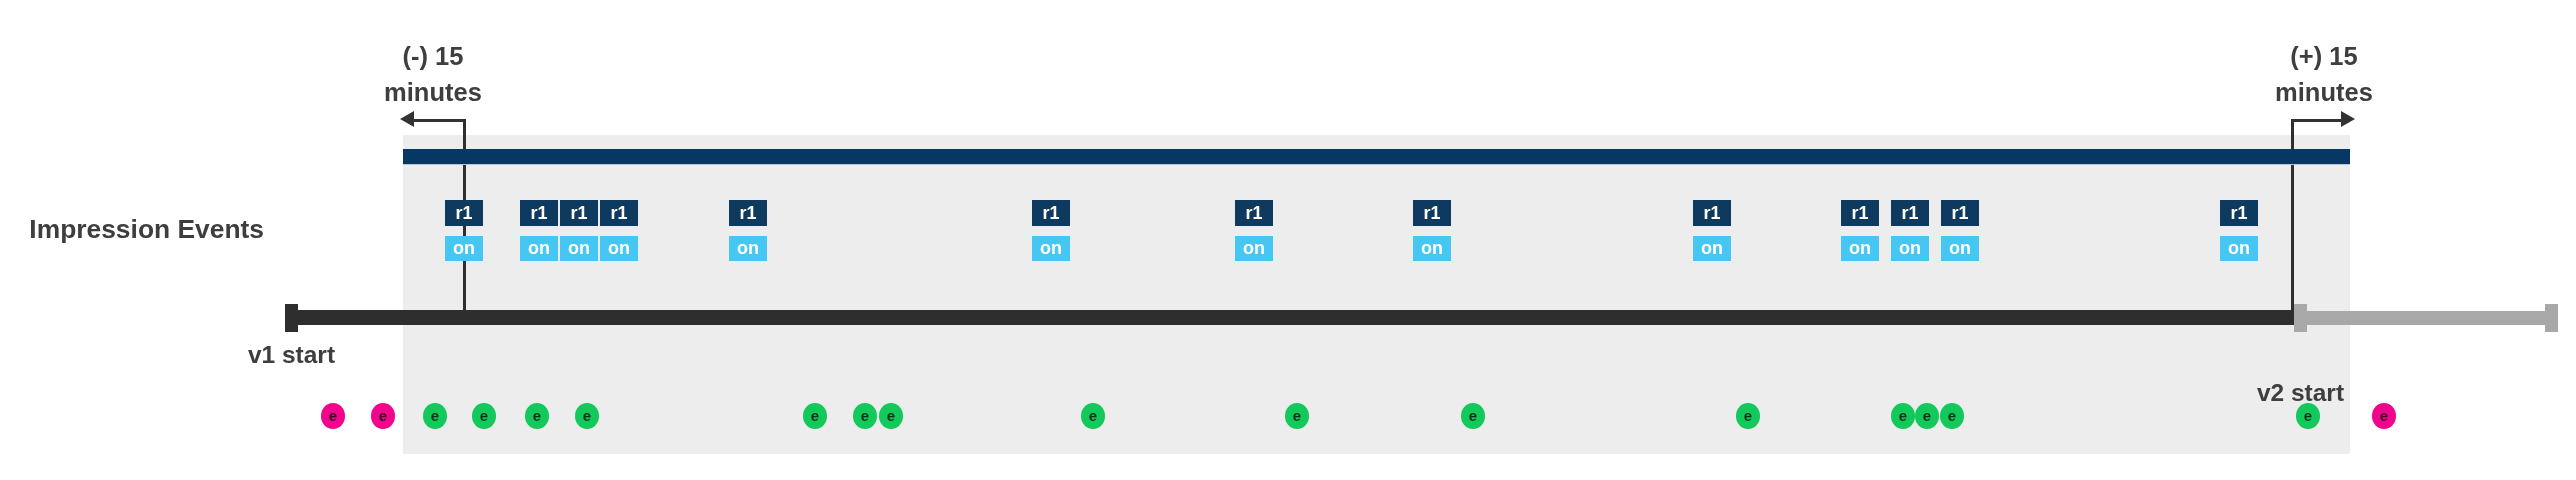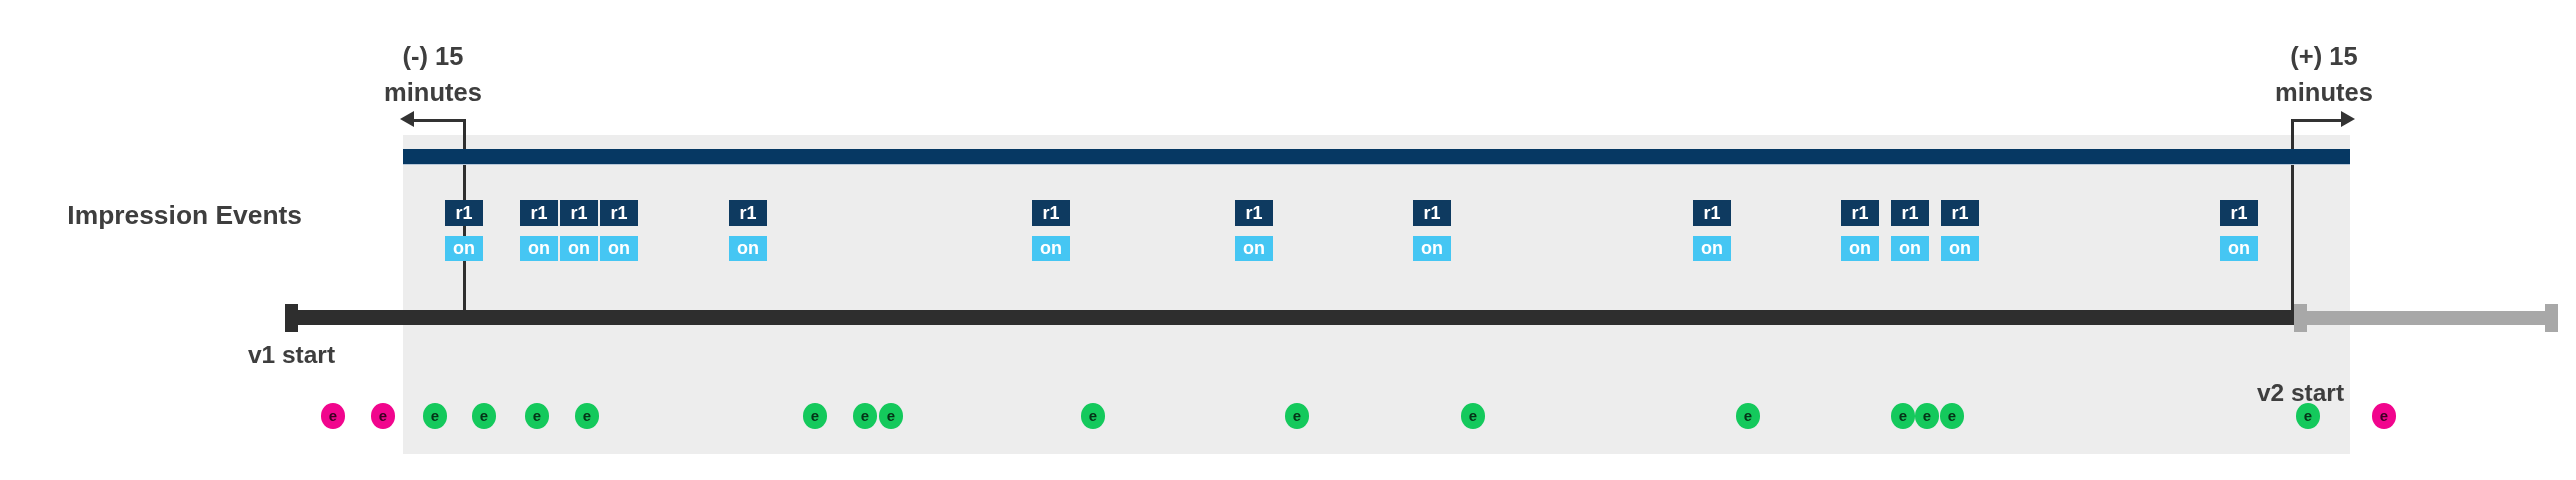--- a/index.html
+++ b/index.html
@@ -30,21 +30,21 @@
   .arrowhead-right { border-left: 14px solid #333333; }
 
   
   .window-label { position: absolute; top: 38px; width: 170px; text-align: center;
     font-size: 25.5px; font-weight: 700; color: var(--text, #3e3e3e); line-height: 36px; z-index: 4; }
   .wl-line { display: block; }
 
   
   .row-label { position: absolute; left: 0; width: 264px; text-align: right;
     font-size: 26.4px; font-weight: 700; color: var(--text, #3e3e3e); z-index: 4; }
-  #impression-label { top: 200px; padding-left: 38px; }
+  #impression-label { top: 214px; }
   #external-label   { top: 403px; }
 
   
   .badge-col { position: absolute; top: 200px; width: 38px; }
   .badge-r1 { height: 26.4px; background: var(--badge-navy, #0e3a60); color: #ffffff;
     font-size: 18px; font-weight: 700; display: flex; align-items: center; justify-content: center; }
   .badge-on { margin-top: 9.4px; height: 25.5px; background: var(--badge-blue, #45c6f3); color: #ffffff;
     font-size: 18px; font-weight: 700; display: flex; align-items: center; justify-content: center; }
 
   

